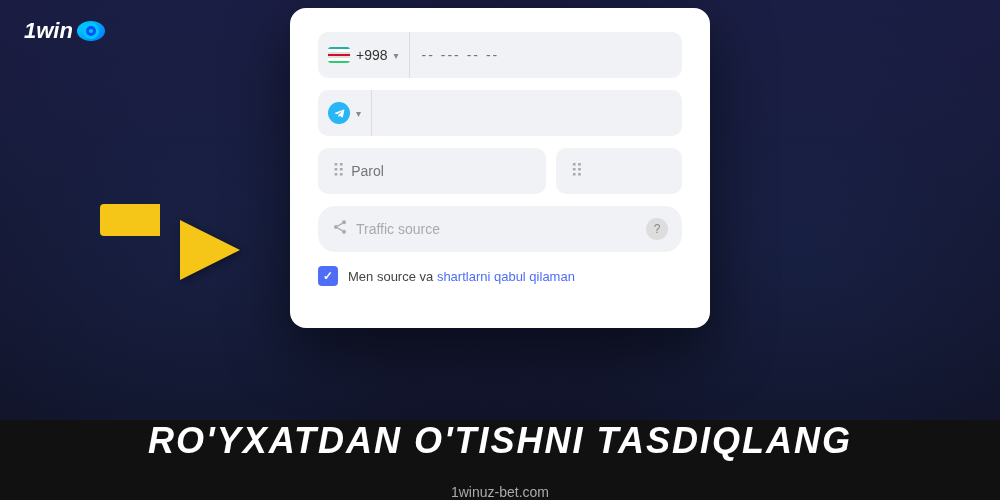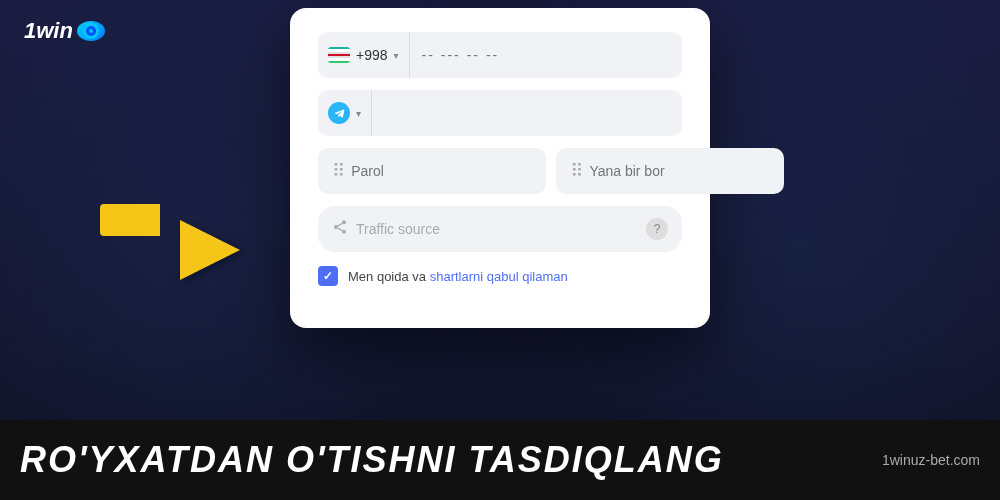--- a/index.html
+++ b/index.html
@@ -25,22 +25,23 @@
     
     .bottom-banner {
       position: absolute;
       bottom: 0;
       left: 0;
       right: 0;
       height: 80px;
       background: #111;
       display: flex;
       align-items: center;
-      padding: 0 20px;
+      padding: 0 26px;
       justify-content: space-between;
+      flex-direction: column;
     }
 
     .bottom-title {
       font-size: 36px;
       font-weight: 900;
       color: #fff;
       letter-spacing: 2px;
       text-transform: uppercase;
       font-style: italic;
     }
@@ -397,21 +398,20 @@
   </div>
 
   
   <div class="password-row">
     <div class="pwd-field">
       <span class="dots-icon">⠿</span>
       <input class="pwd-input" type="password" placeholder="Parol" style="">
     </div>
     <div class="pwd-field">
       <span class="dots-icon">⠿</span>
-      <input class="pwd-input" type="password" placeholder="Yana bir bor" style="">
     </div>
   </div>
 
   
   <div class="traffic-row">
     <span class="share-icon">
       <svg width="16" height="16" viewBox="0 0 24 24" fill="#aaa">
         <circle cx="18" cy="5" r="3"></circle>
           <circle cx="6" cy="12" r="3"></circle>
           <circle cx="18" cy="19" r="3"></circle>
@@ -424,21 +424,21 @@
       <span>?</span>
     </div>
   </div>
 
   
   <div class="terms-row">
     <div class="checkbox">
       <span class="checkmark">✓</span>
     </div>
     <span class="terms-text">
-      <span>Men qoida va </span><span class="terms-link">shartlarni qabul qilaman</span>
+      <span>Men source va </span><span class="terms-link">shartlarni qabul qilaman</span>
     </span>
   </div>
 
   
 
 </div>
 
 <div class="bottom-banner">
   <span class="bottom-title">RO'YXATDAN O'TISHNI TASDIQLANG</span>
   <span class="bottom-url">1winuz-bet.com</span>

